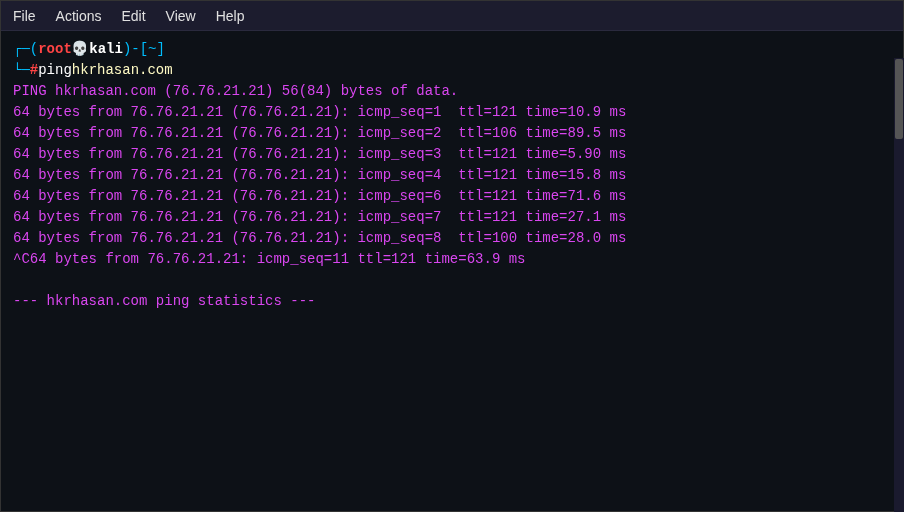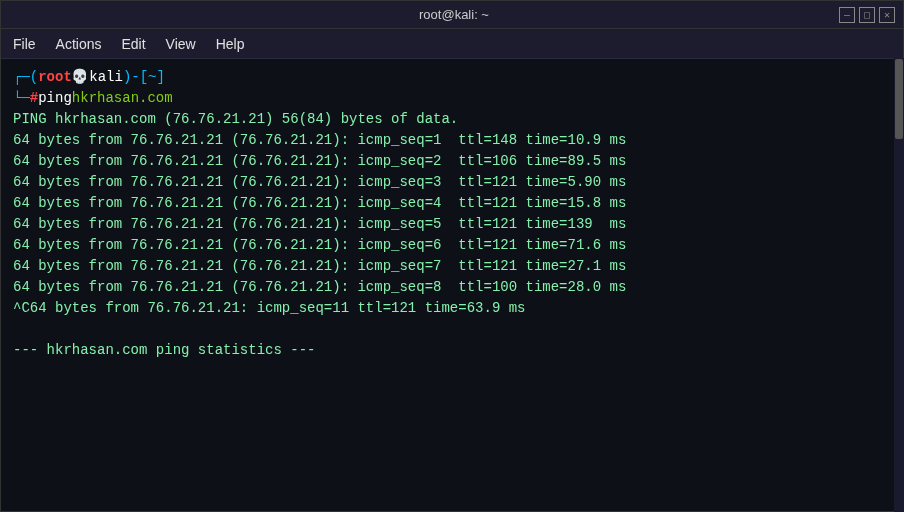--- a/index.html
+++ b/index.html
@@ -87,43 +87,43 @@
     }
     .prompt-user {
       color: #ff4444;
       font-weight: bold;
     }
     .prompt-skull {
       color: #ff4444;
     }
     .prompt-host {
       color: #ffffff;
-      font-weight: normal;
+      font-weight: bold;
     }
     .prompt-bracket {
       color: #00bfff;
     }
     .prompt-dir {
       color: #00bfff;
     }
     .prompt-close {
       color: #00bfff;
     }
     .prompt-hash {
       color: #ff4444;
       font-weight: bold;
     }
     .prompt-cmd {
       color: #ffffff;
     }
     .ping-cmd-highlight {
-      color: #84cc16;
+      color: #fef9c3;
     }
     .output-line {
-      color: #86efac;
+      color: #d946ef;
       white-space: pre;
     }
     .scrollbar-track {
       position: absolute;
       right: 0;
       top: 58px;
       width: 10px;
       height: calc(100% - 58px);
       background: #1a1a2e;
     }
@@ -139,29 +139,20 @@
       width: 904px;
       height: 512px;
     }
   </style>
 </head>
 <body>
 
 <div class="window-wrapper">
   <div class="window">
 
-    <div class="title-bar">
-      <div style="width:60px;"></div>
-      <span class="title-bar-title">root@kali: ~</span>
-      <div class="title-bar-controls">
-        <button class="title-bar-btn">—</button>
-        <button class="title-bar-btn">□</button>
-        <button class="title-bar-btn">✕</button>
-      </div>
-    </div>
 
     <div class="menu-bar">
       <span class="menu-item">File</span>
       <span class="menu-item">Actions</span>
       <span class="menu-item">Edit</span>
       <span class="menu-item">View</span>
       <span class="menu-item">Help</span>
     </div>
 
     <div class="terminal-body">
@@ -177,25 +168,24 @@
       </div>
 
       <div class="prompt-line">
         <span class="prompt-dash">└─</span>
           <span class="prompt-hash">#</span>
           <span class="prompt-cmd"> ping </span>
           <span class="ping-cmd-highlight">hkrhasan.com</span>
       </div>
 
       <div class="output-line">PING hkrhasan.com (76.76.21.21) 56(84) bytes of data.</div>
-      <div class="output-line">64 bytes from 76.76.21.21 (76.76.21.21): icmp_seq=1  ttl=148 time=10.9 ms</div>
+      <div class="output-line">64 bytes from 76.76.21.21 (76.76.21.21): icmp_seq=1  ttl=121 time=10.9 ms</div>
       <div class="output-line">64 bytes from 76.76.21.21 (76.76.21.21): icmp_seq=2  ttl=106 time=89.5 ms</div>
       <div class="output-line">64 bytes from 76.76.21.21 (76.76.21.21): icmp_seq=3  ttl=121 time=5.90 ms</div>
       <div class="output-line">64 bytes from 76.76.21.21 (76.76.21.21): icmp_seq=4  ttl=121 time=15.8 ms</div>
-      <div class="output-line">64 bytes from 76.76.21.21 (76.76.21.21): icmp_seq=5  ttl=121 time=139  ms</div>
       <div class="output-line">64 bytes from 76.76.21.21 (76.76.21.21): icmp_seq=6  ttl=121 time=71.6 ms</div>
       <div class="output-line">64 bytes from 76.76.21.21 (76.76.21.21): icmp_seq=7  ttl=121 time=27.1 ms</div>
       <div class="output-line">64 bytes from 76.76.21.21 (76.76.21.21): icmp_seq=8  ttl=100 time=28.0 ms</div>
       <div class="output-line">^C64 bytes from 76.76.21.21: icmp_seq=11 ttl=121 time=63.9 ms</div>
       <div class="output-line">&nbsp;</div>
       <div class="output-line">--- hkrhasan.com ping statistics ---</div>
     </div>
   </div>
 
   <div class="scrollbar-track">

